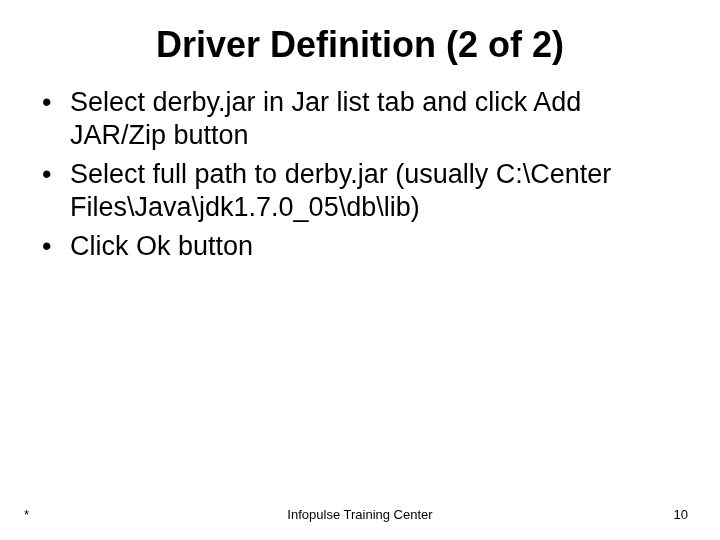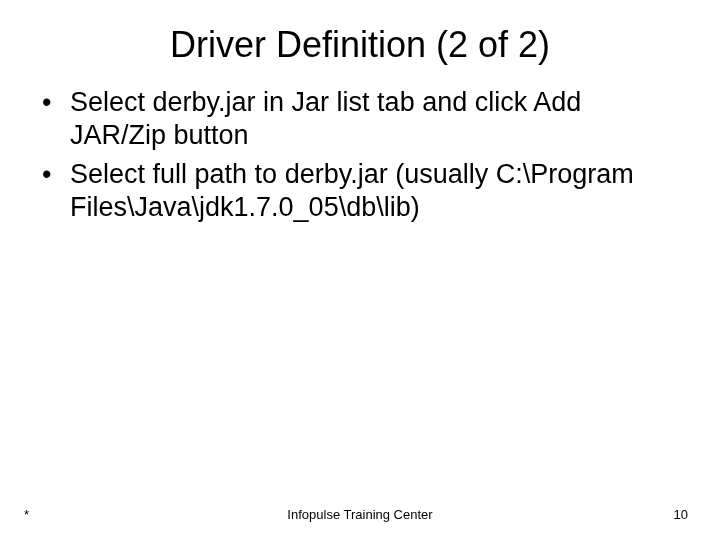--- a/index.html
+++ b/index.html
@@ -15,21 +15,21 @@
   }
   .slide {
     width: 720px;
     height: 540px;
     position: relative;
     box-sizing: border-box;
   }
   .title {
     text-align: center;
     font-size: 36px;
-    font-weight: 400;
+    font-weight: 700;
     padding-top: 24px;
     padding-bottom: 20px;
   }
   .content {
     padding-left: 70px;
     padding-right: 40px;
   }
   ul.bullets {
     margin: 0;
     padding: 0;
@@ -78,21 +78,22 @@
 </head>
 <body>
 
 <div class="slide">
 
   <div class="title">Driver Definition (2 of 2)</div>
 
   <div class="content">
     <ul class="bullets">
       <li>Select derby.jar in Jar list tab and click Add JAR/Zip button</li>
-      <li>Select full path to derby.jar (usually C:\Program Files\Java\jdk1.7.0_05\db\lib)</li>
+      <li>Select full path to derby.jar (usually C:\Center Files\Java\jdk1.7.0_05\db\lib)</li>
+      <li>Click Ok button</li>
     </ul>
   </div>
 
   <div class="footer">
     <span class="footer-left">*</span>
     <span class="footer-center">Infopulse Training Center</span>
     <span class="footer-right">10</span>
   </div>
 
 </div>

